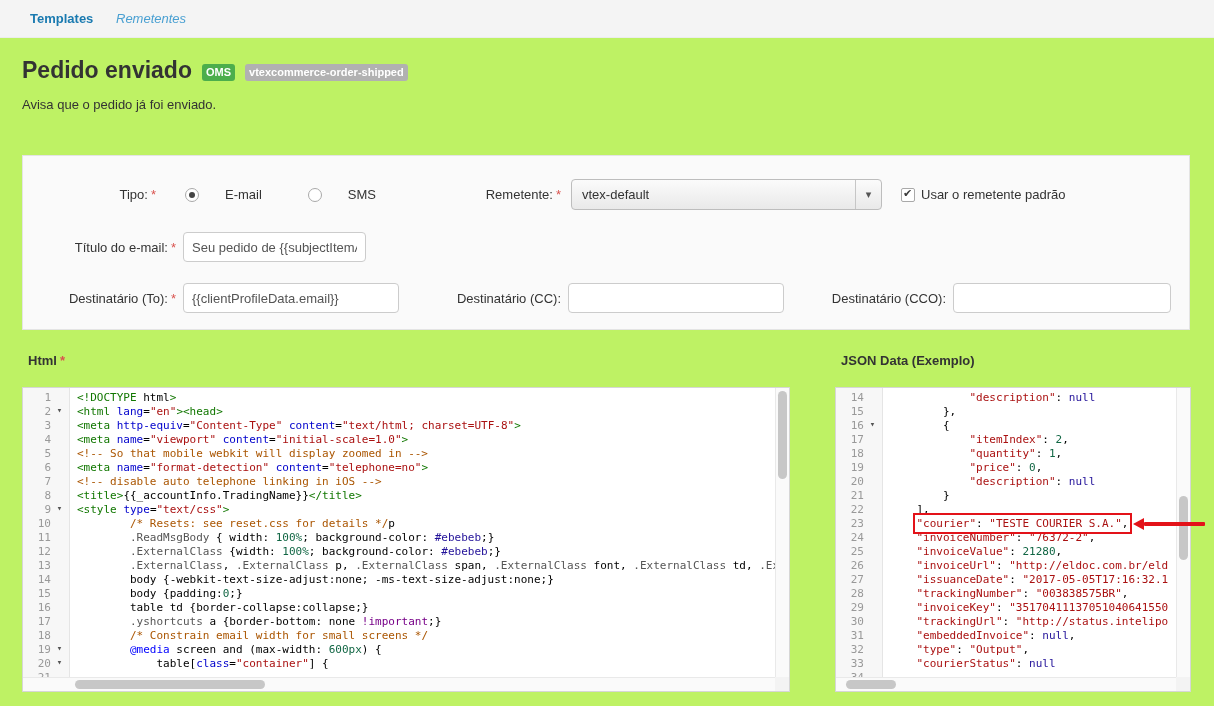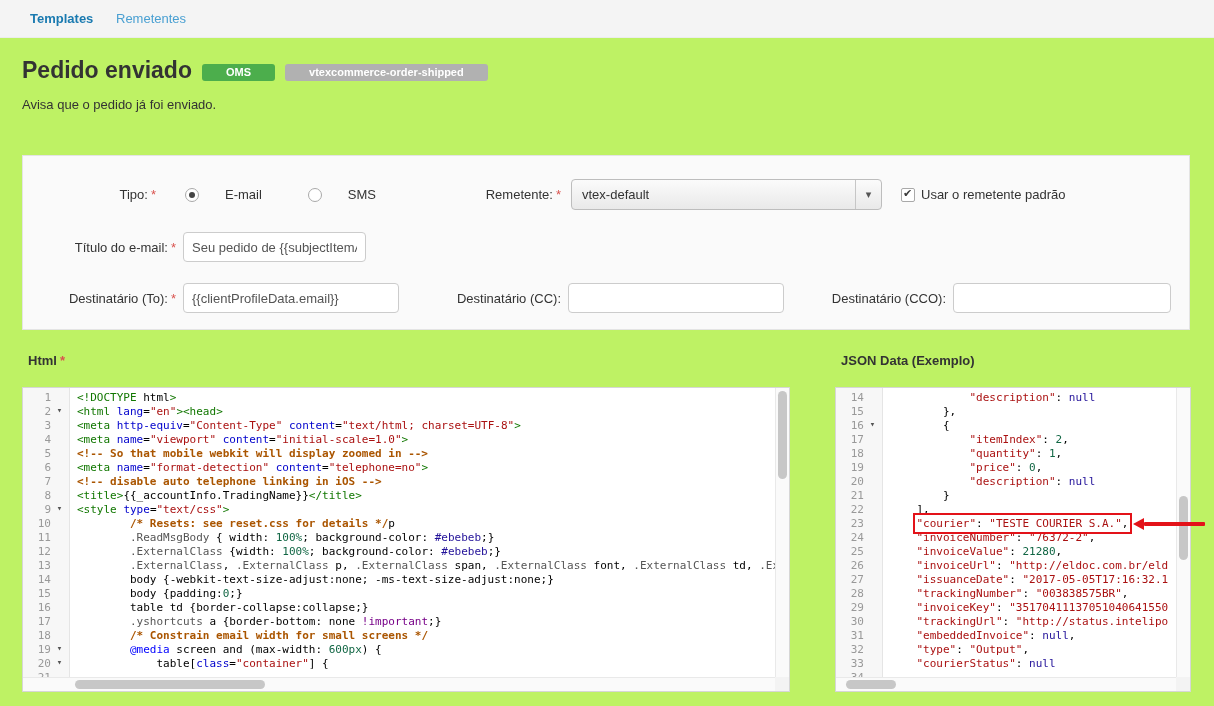--- a/index.html
+++ b/index.html
@@ -3,26 +3,26 @@
 <meta charset="utf-8">
 <style>
   * { margin:0; padding:0; box-sizing:border-box; }
   body { font-family:"Liberation Sans", sans-serif; background:#fff; }
   #app { position:relative; width:1214px; height:706px; background:#bef264; overflow:hidden; }
 
   
   .topbar { position:absolute; left:0; top:0; width:1214px; height:38px; background:#f4f4f4; border-bottom:1px solid #ececec; }
   .tab { position:absolute; top:11px; font-size:13px; text-decoration:none; cursor:pointer; }
   .tab-templates { left:30px; font-weight:bold; color:var(--accent-blue,#1a7ab0); }
-  .tab-remetentes { left:116px; color:var(--accent-blue-light,#4aa0d2); }
+  .tab-remetentes { left:116px; color:var(--accent-blue-light,#4aa0d2);font-style:italic; }
 
   
   .header-row { position:absolute; left:22px; top:56px; display:flex; align-items:center; }
   .page-title { font-size:23px; font-weight:bold; color:#333; line-height:28px; }
-  .badge { margin-left:10px; margin-top:4px; color:#fff; font-size:11px; font-weight:bold; padding:2px 24px 3px; border-radius:3px; white-space:nowrap; }
+  .badge { margin-left:10px; margin-top:4px; color:#fff; font-size:11px; font-weight:bold; padding:2px 4px 3px; border-radius:3px; white-space:nowrap; }
   .badge-green { background:var(--badge-green,#4cae4c); }
   .badge-gray  { background:var(--badge-gray,#b1b1b1); }
   .subtitle { position:absolute; left:22px; top:97px; font-size:13px; color:#333; }
 
   
   .panel { position:absolute; left:22px; top:155px; width:1168px; height:175px; background:#fafafa; border:1px solid #e4e4e4; border-radius:0; }
   .flabel { position:absolute; height:31px; line-height:31px; font-size:13px; color:#333; text-align:right; white-space:nowrap; }
   .req { color:var(--required-red,#d9534f); margin-left:3px; }
   .lbl-tipo { left:0; top:23px; width:133px; }
   .lbl-remetente { left:300px; top:23px; width:238px; }
@@ -59,21 +59,21 @@
   .editor { position:absolute; top:387px; height:305px; background:#fff; border:1px solid #d6d6d6; overflow:hidden; }
   #html-editor { left:22px; width:768px; }
   #json-editor { left:835px; width:356px; }
   .cm-gutter { position:absolute; left:0; top:0; bottom:14px; width:47px; background:#f7f7f7; border-right:1px solid #e5e5e5; padding-top:3px; overflow:hidden; }
   .cm-ln { display:flex; height:14px; line-height:14px; font:11px "DejaVu Sans Mono",monospace; }
   .cm-num { width:28px; text-align:right; color:#999; }
   .cm-fold { width:17px; text-align:center; color:#555; font-size:9px; }
   .cm-code { position:absolute; left:48px; right:14px; top:0; bottom:14px; overflow:hidden; padding:3px 0 0 6px; }
   .cm-line { height:14px; line-height:14px; font:11px "DejaVu Sans Mono",monospace; color:#000; white-space:pre; }
 
-  .tk-com{color:#a50;font-weight:bold;} .tk-str{color:#a11;} .tk-tag{color:#170;} .tk-attr{color:#00c;}
+  .tk-com{color:#a50;} .tk-str{color:#a11;} .tk-tag{color:#170;} .tk-attr{color:#00c;}
   .tk-def{color:#00f;} .tk-kw{color:#708;} .tk-atom{color:#219;} .tk-qual{color:#555;}
   .tk-num{color:#164;} .tk-plain{color:#000;}
 
   .red-box { outline:2px solid var(--annotation-red,#e31219); outline-offset:2px; }
 
   
   .sb-v { position:absolute; top:0; right:0; bottom:14px; width:14px; background:#fafafa; border-left:1px solid #e9e9e9; }
   .sb-h { position:absolute; left:0; right:14px; bottom:0; height:14px; background:#fafafa; border-top:1px solid #e9e9e9; }
   .sb-corner { position:absolute; right:0; bottom:0; width:14px; height:14px; background:#f3f3f3; }
   .sb-thumb-v { position:absolute; left:2px; right:2px; background:#c7c7c7; border-radius:6px; }

